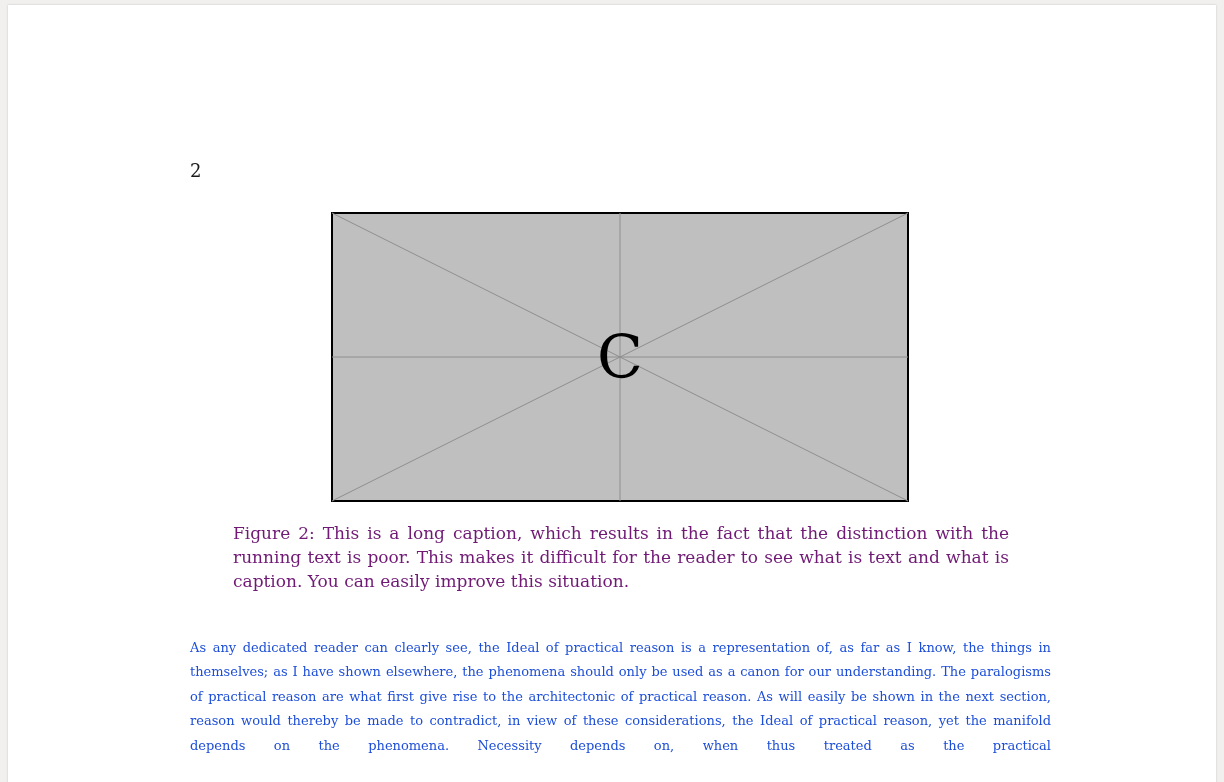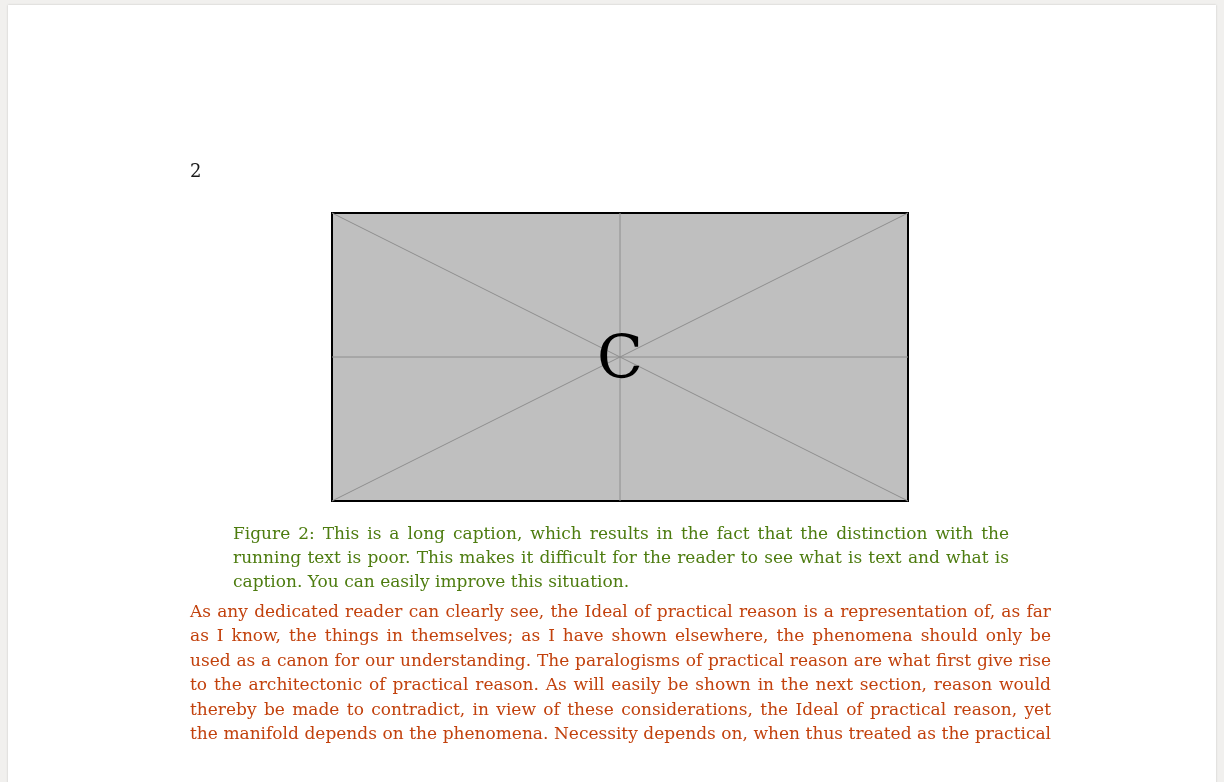--- a/index.html
+++ b/index.html
@@ -33,31 +33,31 @@
     width: 578px; height: 290px;
     display: block;
   }
   .caption {
     position: absolute;
     left: 225px; top: 516px;
     width: 776px;
     font-size: 17px;
     line-height: 24.2px;
     text-align: justify;
-    color: #4d7c0f;
+    color: #701a75;
   }
   .body-text {
     position: absolute;
-    left: 182px; top: 594px;
+    left: 182px; top: 631px;
     width: 861px;
-    font-size: 17px;
+    font-size: 13px;
     line-height: 24.4px;
     text-align: justify;
     text-align-last: justify;
-    color: #c2410c;
+    color: #1d4ed8;
   }
   .placeholder-letter-text {
     font-family: "DejaVu Serif", "Liberation Serif", serif;
     font-size: 60px;
   }
 </style>
 </head>
 <body>
 
 <div class="viewport">

